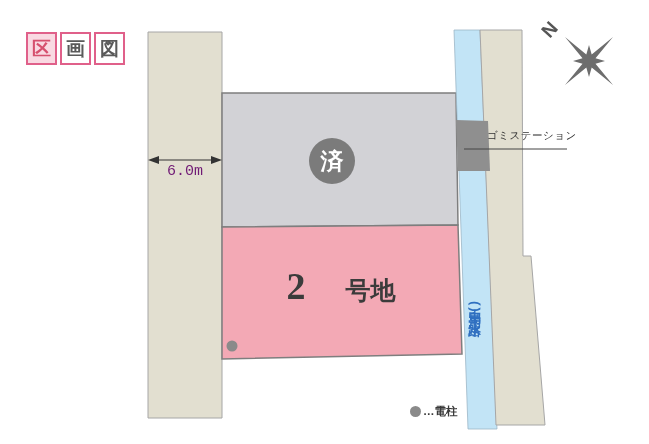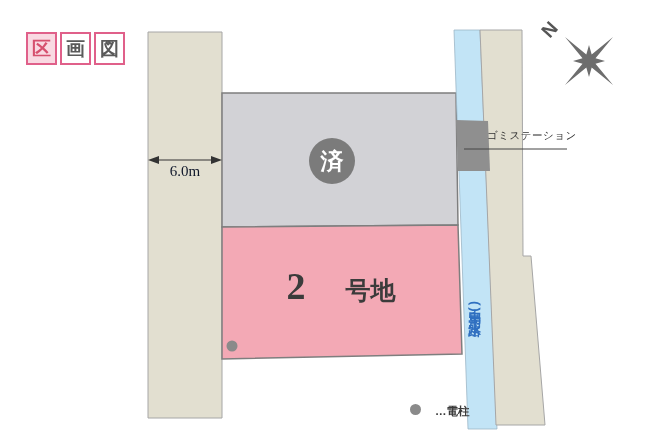--- a/index.html
+++ b/index.html
@@ -14,21 +14,21 @@
   .title-row{left:26px;top:32px;display:flex;gap:3px;}
   .title-box{
     width:27px;height:29px;border:2px solid #e0608a;background:#ffffff;
     display:flex;align-items:center;justify-content:center;
     font-size:19px;font-weight:bold;color:#5a5a5a;box-sizing:content-box;
   }
   .title-box.first{background:#f9d9e2;color:#d6506e;}
 
   
   .dim-label{left:156px;top:163px;width:58px;text-align:center;
-    font-family:Liberation Serif, serif;font-size:15px;color:#0f172a;}
+    font-family:Liberation Mono, monospace;font-size:15px;color:#701a75;}
 
   
   .sold-label{left:309px;top:138px;width:46px;height:46px;line-height:46px;text-align:center;
     color:#ffffff;font-size:23px;font-weight:bold;}
 
   
   .lot2-label{left:276px;top:264px;width:130px;display:flex;align-items:baseline;
     justify-content:center;color:#3b3b3b;font-family:"Liberation Serif","DejaVu Serif",serif;}
   .lot2-label .num{font-size:38px;font-weight:bold;}
   .lot2-label .suf{font-size:25px;font-weight:bold;margin-left:40px;}
@@ -40,21 +40,21 @@
     transform:rotate(2deg);display:flex;justify-content:center;}
 
   
   .garbage-label{left:487px;top:129px;font-size:10.5px;color:#333;letter-spacing:0.5px;white-space:nowrap;}
 
   
   .north-label{left:543px;top:19px;font-size:19px;font-weight:bold;color:#565656;
     transform:rotate(-48deg);}
 
   
-  .legend{left:410px;top:404px;display:flex;gap:14px;}
+  .legend{left:410px;top:404px;display:flex;align-items:center;gap:2px;}
   .legend .dot{width:11px;height:11px;border-radius:50%;background:#8a8a8a;}
   .legend .txt{font-size:11.5px;font-weight:bold;color:#3a3a3a;white-space:nowrap;}
 </style>
 </head>
 <body>
 
 <div id="stage">
 
   <svg width="649" height="444" viewBox="0 0 649 444">
 

